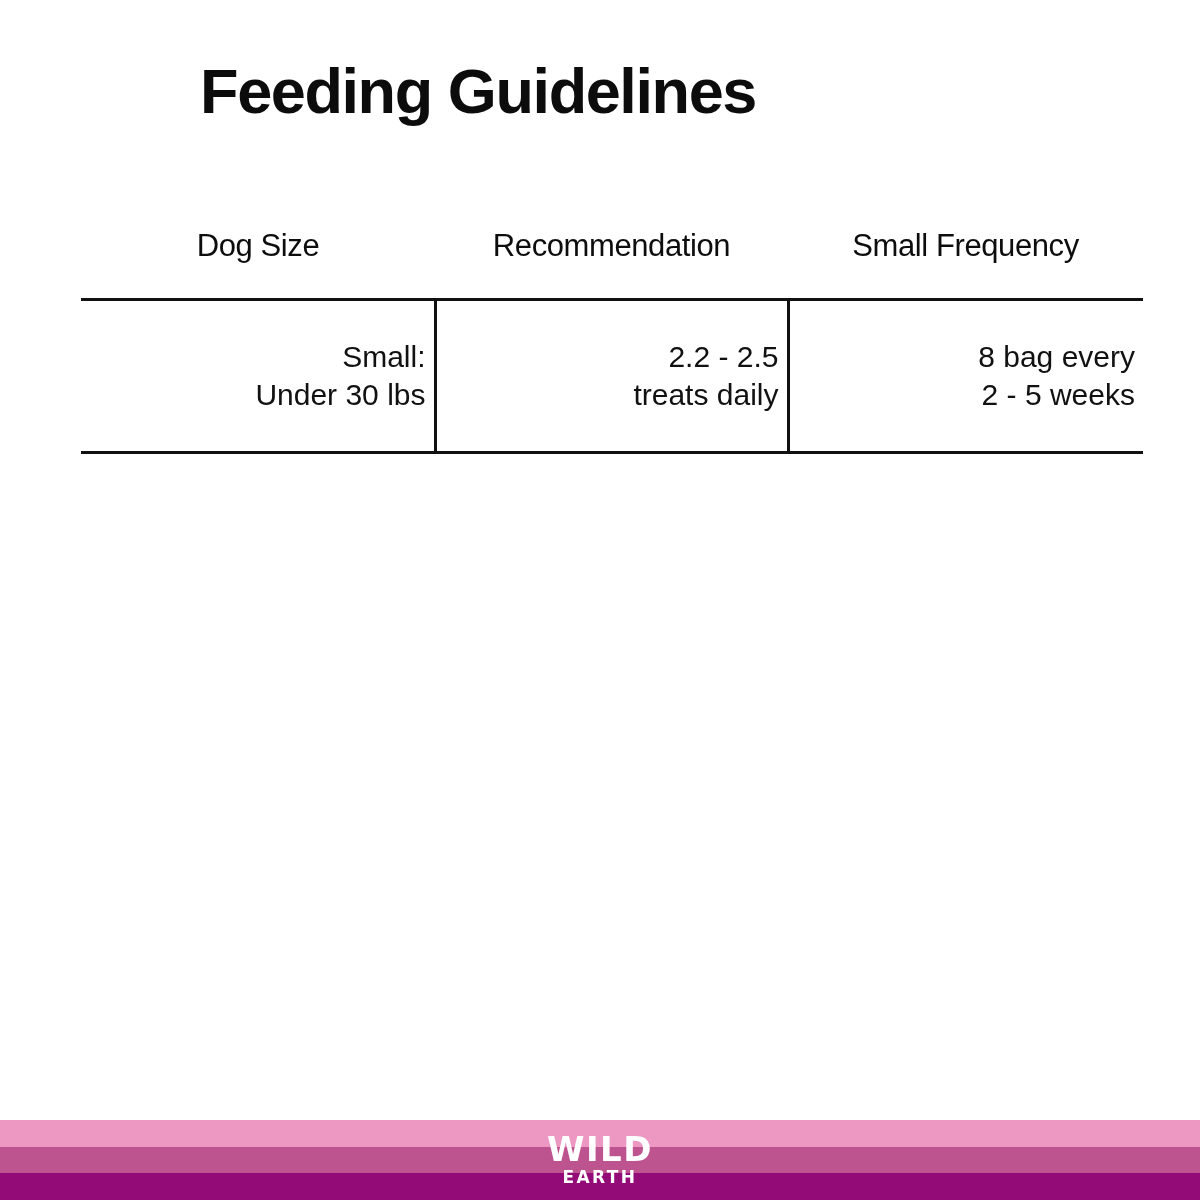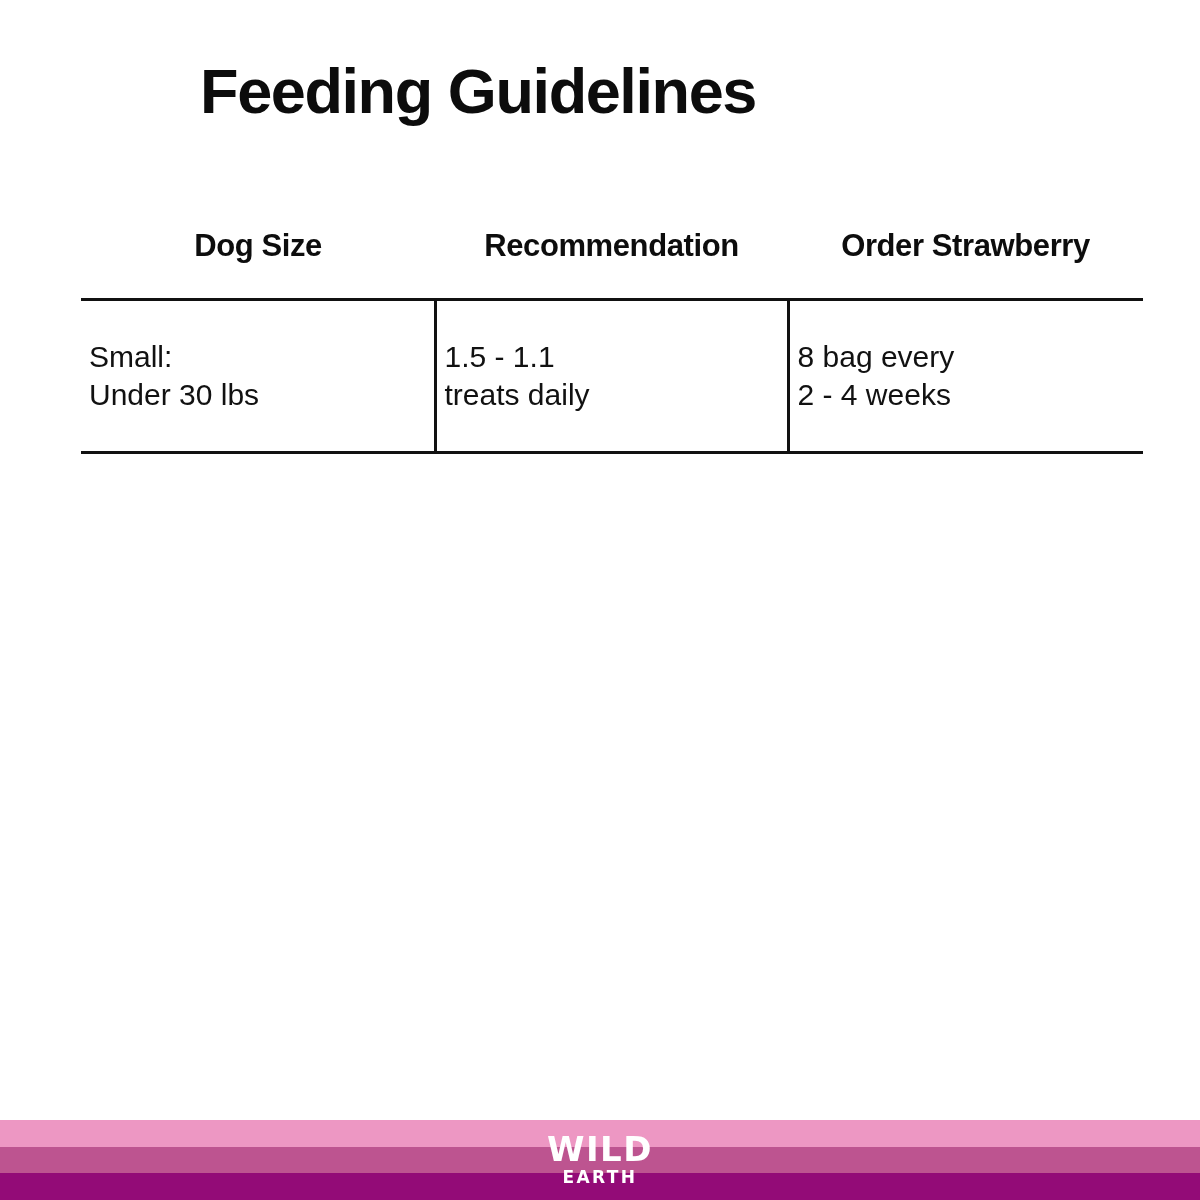--- a/index.html
+++ b/index.html
@@ -56,38 +56,38 @@
     width: 1062px;
     border-collapse: collapse;
     table-layout: fixed;
   }
   table.guide col.c1 { width: 354px; }
   table.guide col.c2 { width: 353px; }
   table.guide col.c3 { width: 355px; }
 
   table.guide thead th {
     font-size: 31px;
-    font-weight: 700;
+    font-weight: 400;
     letter-spacing: -0.4px;
     color: #0d0d0d;
     padding: 0 0 34px 0;
     text-align: center;
     vertical-align: bottom;
     border: none;
   }
   table.guide thead tr {
     border-bottom: 3px solid #111111;
   }
 
   table.guide tbody td {
     font-size: 30px;
     font-weight: 400;
     line-height: 1.28;
     color: #111111;
-    text-align: left;
+    text-align: right;
     vertical-align: middle;
     height: 150px;
     padding: 0 8px;
     border-bottom: 3px solid #111111;
     border-right: 3px solid #111111;
   }
   table.guide tbody td:last-child {
     border-right: none;
   }
   table.guide tbody td:first-child {
@@ -155,36 +155,36 @@
     <table class="guide">
       <colgroup>
         <col class="c1">
           <col class="c2">
           <col class="c3">
       </colgroup>
       <thead>
         <tr>
           <th>Dog Size</th>
           <th>Recommendation</th>
-          <th>Order Strawberry</th>
+          <th>Small Frequency</th>
         </tr>
       </thead>
       <tbody>
         <tr>
           <td>
             <span class="cell-line">Small:</span>
             <span class="cell-line">Under 30 lbs</span>
           </td>
           <td>
-            <span class="cell-line">1.5 - 1.1</span>
+            <span class="cell-line">2.2 - 2.5</span>
             <span class="cell-line">treats daily</span>
           </td>
           <td>
             <span class="cell-line">8 bag every</span>
-            <span class="cell-line">2 - 4 weeks</span>
+            <span class="cell-line">2 - 5 weeks</span>
           </td>
         </tr>
       </tbody>
     </table>
   </div>
 
   <div class="footer">
     <div class="band band-1"></div>
     <div class="band band-2"></div>
     <div class="band band-3"></div>

